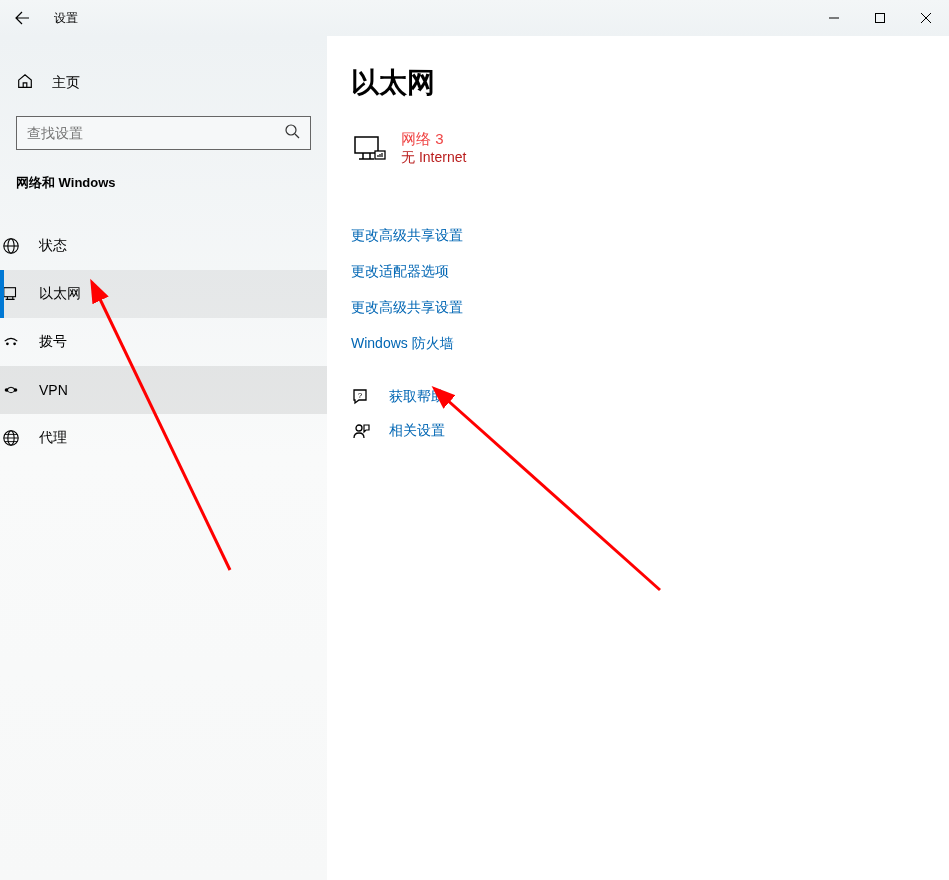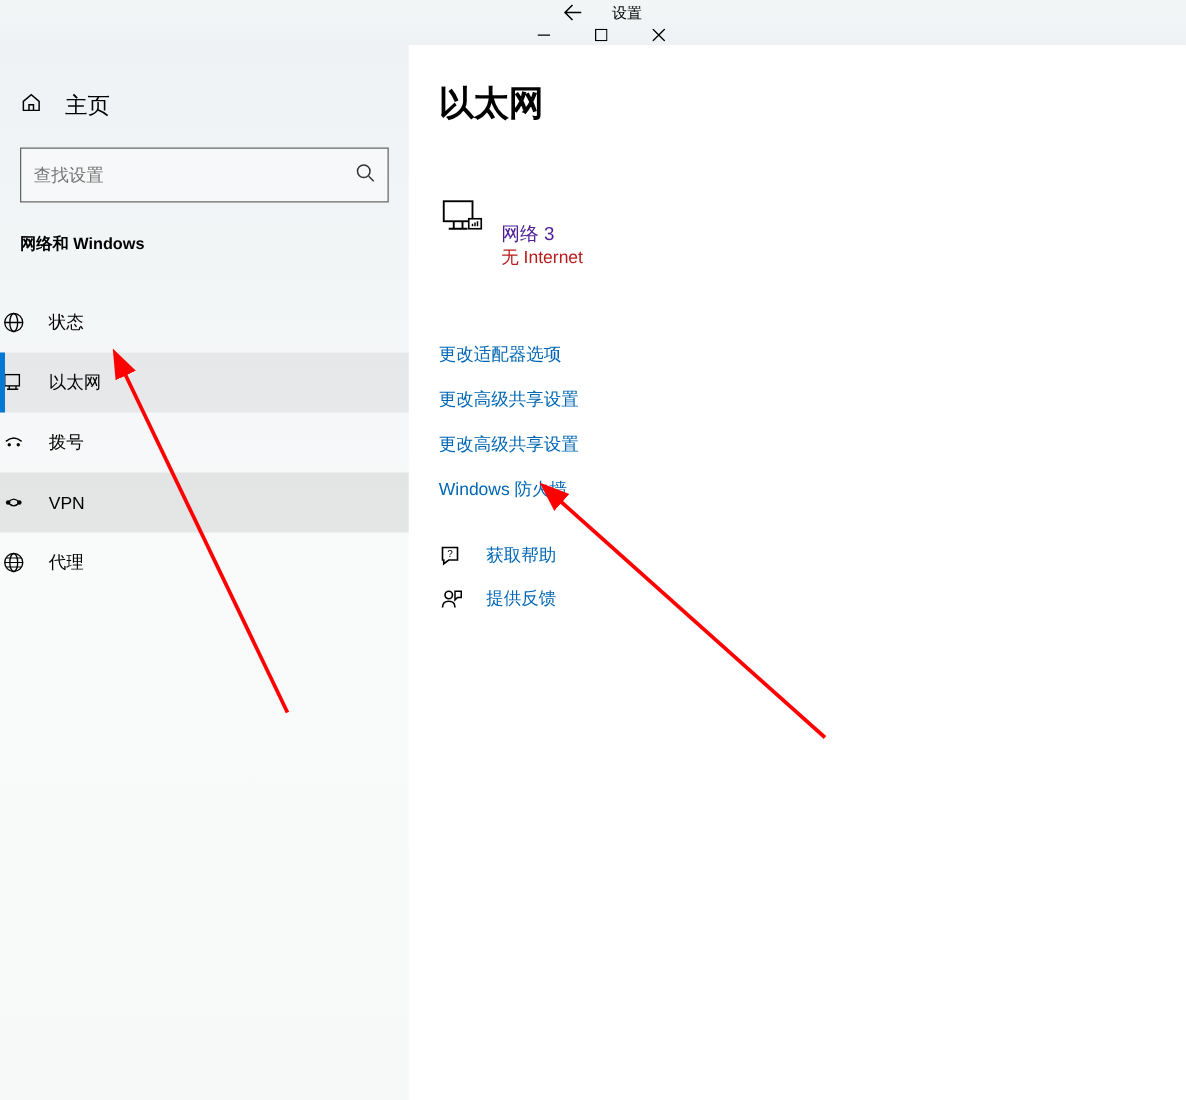--- a/index.html
+++ b/index.html
@@ -15,21 +15,20 @@
       overflow: hidden;
       position: relative;
     }
     .titlebar {
       height: 36px;
       display: flex;
       align-items: center;
       justify-content: space-between;
       padding: 0 0 0 12px;
       background: linear-gradient(to bottom, #f3f6f7, #eef2f4);
-      flex-direction: column;
     }
     .titlebar-left {
       display: flex;
       align-items: center;
       gap: 22px;
     }
     .titlebar-back {
       width: 20px;
       height: 20px;
       display: flex;
@@ -63,28 +62,28 @@
       padding-top: 28px;
     }
     .home-row {
       display: flex;
       align-items: center;
       padding: 8px 16px;
       gap: 18px;
       cursor: pointer;
     }
     .home-label {
-      font-size: 18px;
+      font-size: 14px;
       color: #000;
     }
     .search-box {
       margin: 14px 16px 0 16px;
       border: 1px solid #666;
       background: rgba(255,255,255,0.4);
-      height: 44px;
+      height: 34px;
       display: flex;
       align-items: center;
       padding: 11px 10px;
     }
     .search-input {
       flex: 1;
       border: none;
       background: transparent;
       font-size: 14px;
       outline: none;
@@ -155,22 +154,21 @@
     }
     .net-icon {
       width: 36px;
       height: 36px;
       display: flex;
       align-items: center;
       justify-content: center;
     }
     .net-name {
       font-size: 15px;
-      color: #4c1d95;
-      margin-top: 48px;
+      color: #ef4444;
     }
     .net-status {
       font-size: 14px;
       color: #b91c1c;
     }
     .related-title {
       font-size: 20px;
       font-weight: 600;
       color: #000;
       margin-bottom: 16px;
@@ -332,22 +330,22 @@
             <rect x="24" y="20" width="10" height="8" stroke="#000" stroke-width="1.3" fill="#fff"></rect>
             <path d="M27 24 V26 M29 23 V26 M31 22 V26" stroke="#000" stroke-width="1.2"></path>
           </svg>
       </div>
       <div>
         <div class="net-name">网络 3</div>
         <div class="net-status">无 Internet</div>
       </div>
     </div>
 
+    <a class="link">更改高级共享设置</a>
     <a class="link">更改适配器选项</a>
-    <a class="link">更改高级共享设置</a>
     <a class="link">更改高级共享设置</a>
     <a class="link">Windows 防火墙</a>
 
     <div class="help-section">
       <div class="help-row">
         <span class="help-icon">
           <svg width="20" height="20" viewBox="0 0 20 20">
               <path d="M3 3 H15 V13 H8 L4 16 V13 H3 Z" stroke="#000" stroke-width="1.3" fill="none"></path>
               <text x="9" y="10.5" font-size="8" text-anchor="middle" fill="#000">?</text>
             </svg>
@@ -355,21 +353,21 @@
         <span class="help-link">获取帮助</span>
       </div>
       <div class="help-row">
         <span class="help-icon">
           <svg width="20" height="20" viewBox="0 0 20 20">
               <circle cx="8" cy="7" r="3" stroke="#000" stroke-width="1.3" fill="none"></circle>
               <path d="M3 17 Q3 12 8 12 Q13 12 13 17" stroke="#000" stroke-width="1.3" fill="none"></path>
               <path d="M13 4 H18 V9 H15 L13 11 V9 H13 Z" stroke="#000" stroke-width="1.2" fill="none"></path>
             </svg>
         </span>
-        <span class="help-link">提供反馈</span>
+        <span class="help-link">相关设置</span>
       </div>
     </div>
   </div>
 </div>
 
 <svg class="arrow-svg" style="left:0;top:0" width="949" height="880">
   <defs>
     <marker id="ah1" markerWidth="10" markerHeight="10" refX="2" refY="3" orient="auto">
       <path d="M0,0 L0,6 L8,3 Z" fill="#ff0000"></path>
     </marker>

